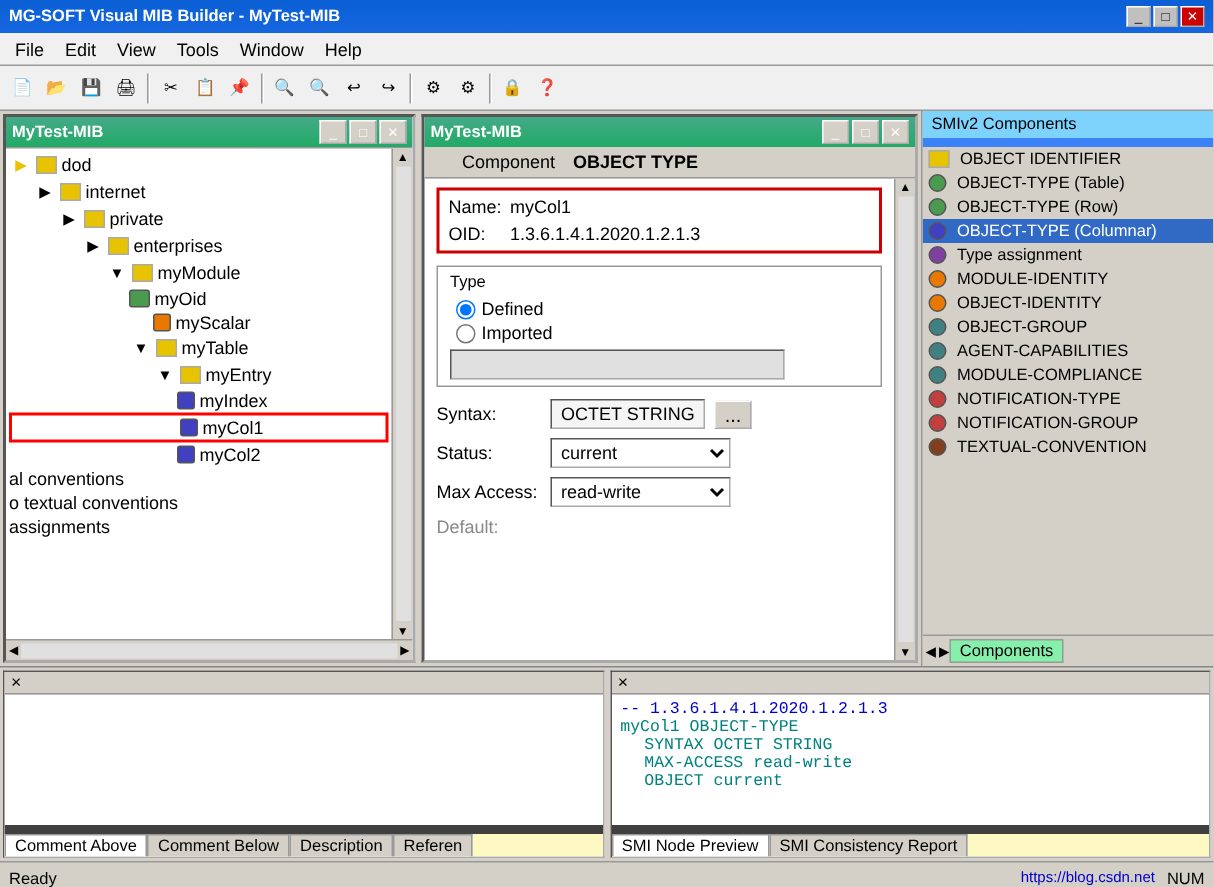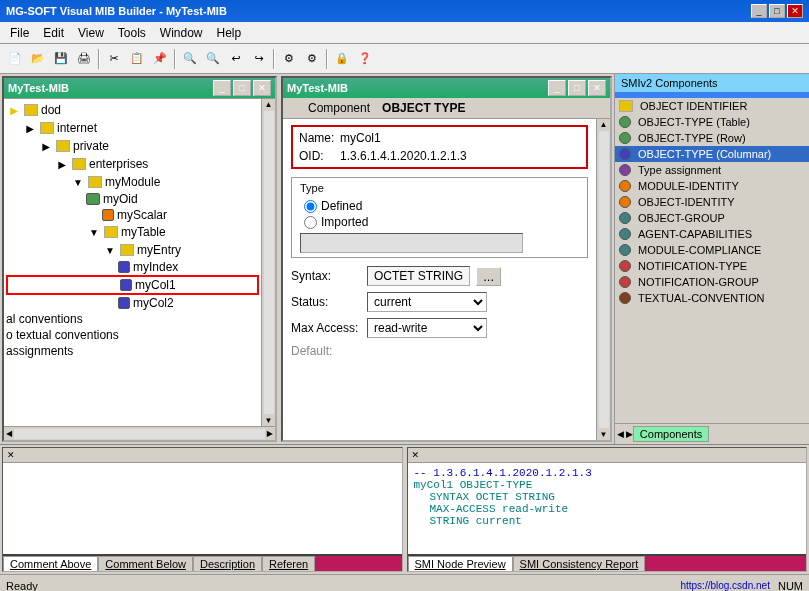--- a/index.html
+++ b/index.html
@@ -44,21 +44,21 @@
     .smiv2-item { display: flex; align-items: center; gap: 4px; padding: 2px 4px; cursor: pointer; font-size: 11px; white-space: nowrap; }
     .smiv2-item.selected { background: #316ac5; color: white; }
     .right-panel-tabs { background: #d4d0c8; border-top: 1px solid #999; padding: 2px; display: flex; }
     .right-tab { background: #86efac; border: 1px solid #999; padding: 1px 6px; font-size: 11px; cursor: pointer; }
 
     
     .bottom-area { height: 130px; display: flex; border-top: 1px solid #888; }
     .bottom-left { flex: 1; background: white; border: 1px inset #aaa; margin: 2px; overflow: hidden; display: flex; flex-direction: column; }
     .bottom-right { flex: 1; background: white; border: 1px inset #aaa; margin: 2px; overflow: hidden; display: flex; flex-direction: column; }
     .bottom-content { flex: 1; padding: 4px 6px; font-size: 11px; font-family: 'Courier New', monospace; overflow: auto; }
-    .bottom-tabs { display: flex; background: #be185d; border-top: 2px solid #404040; text-decoration: underline; }
+    .bottom-tabs { display: flex; background: #fef9c3; border-top: 6px solid #404040; }
     .bottom-tab { background: #d4d0c8; border: 1px solid #999; border-bottom: none; padding: 1px 6px; font-size: 11px; cursor: pointer; }
     .bottom-tab.active { background: white; }
 
     
     .status-bar { background: #d4d0c8; border-top: 1px solid #999; height: 22px; display: flex; align-items: center; padding: 0 6px; font-size: 11px; justify-content: space-between; }
     .tree-inner { flex: 1; overflow: auto; }
 
     
     .dot { width: 12px; height: 12px; border-radius: 50%; display: inline-block; flex-shrink: 0; }
     .dot-green { background: #4a9a50; border: 1px solid #555; }
@@ -452,21 +452,21 @@
 
   <div class="bottom-right">
     <div style="display:flex; align-items:center; padding:2px 4px; background:#d4d0c8; border-bottom:1px solid #999;">
       <span style="font-size:9px; cursor:pointer; margin-right:4px;">✕</span>
     </div>
     <div class="bottom-content">
       <div style="color:#0000cc; font-size:11px;">-- 1.3.6.1.4.1.2020.1.2.1.3</div>
       <div style="color:#008080; font-size:11px;">myCol1 OBJECT-TYPE</div>
       <div style="color:#008080; font-size:11px; padding-left:16px;">    SYNTAX OCTET STRING</div>
       <div style="color:#008080; font-size:11px; padding-left:16px;">    MAX-ACCESS read-write</div>
-      <div style="color:#008080; font-size:11px; padding-left:16px;">    STRING current</div>
+      <div style="color:#008080; font-size:11px; padding-left:16px;">    OBJECT current</div>
     </div>
     <div class="bottom-tabs">
       <div class="bottom-tab active">SMI Node Preview</div>
       <div class="bottom-tab">SMI Consistency Report</div>
     </div>
   </div>
 </div>
 
 <div class="status-bar">
   <span>Ready</span>

